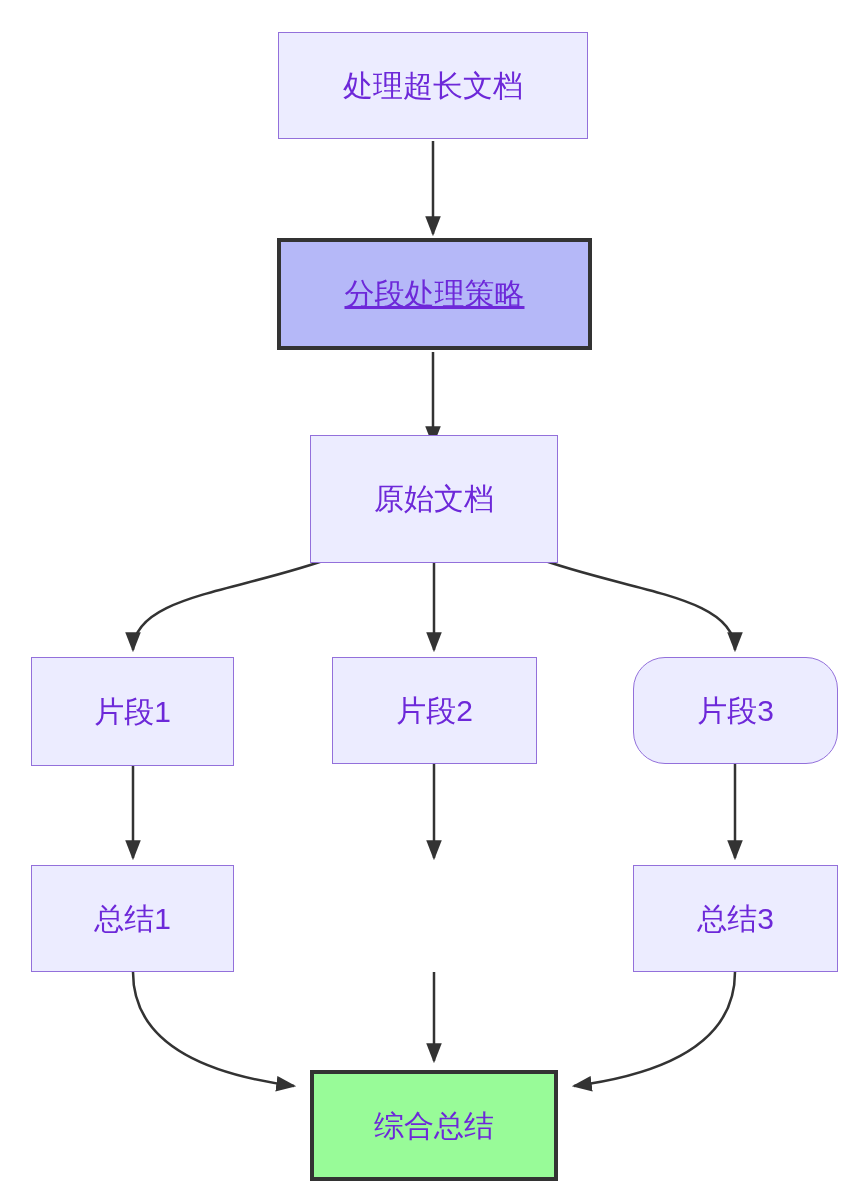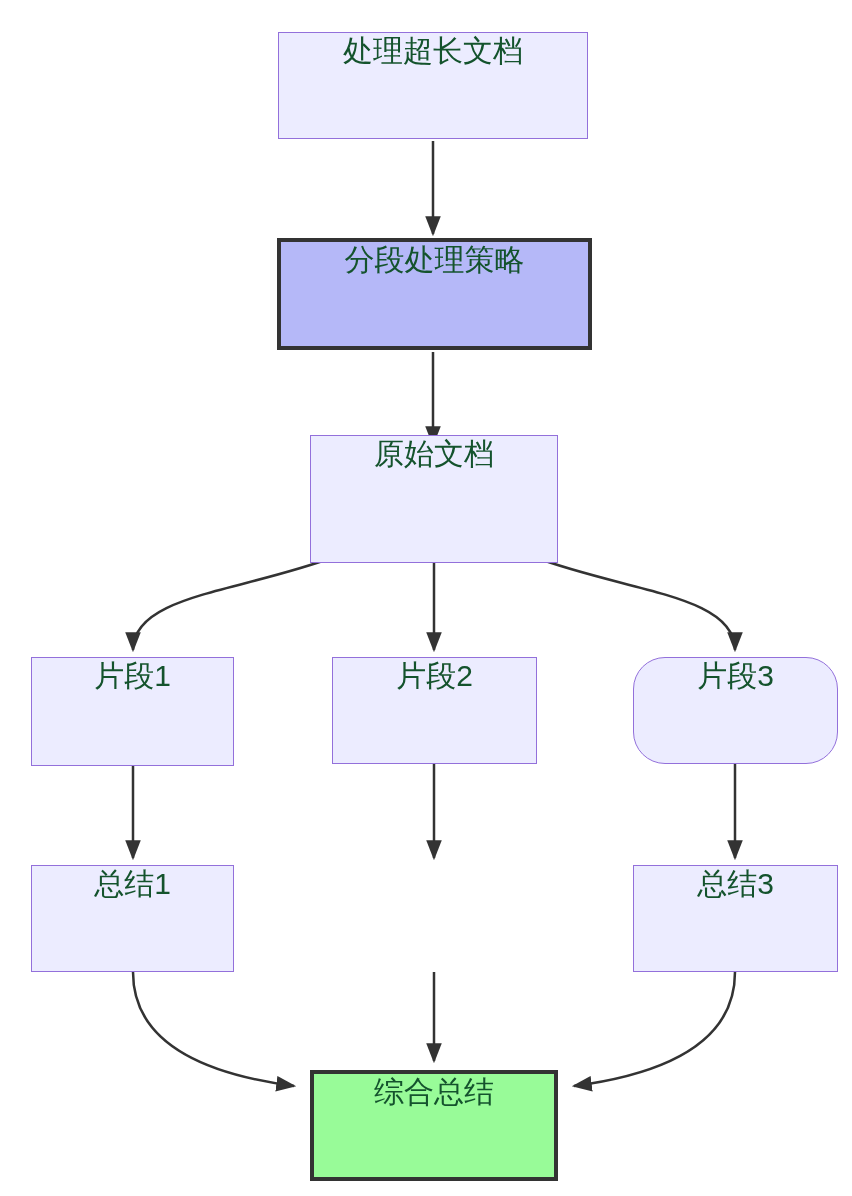--- a/index.html
+++ b/index.html
@@ -24,40 +24,40 @@
   }
   .edges-layer path.edge {
     fill: none;
     stroke: #333333;
     stroke-width: 2.5px;
   }
   .node {
     position: absolute;
     box-sizing: border-box;
     display: flex;
-    align-items: flex-start;
+    align-items: center;
     justify-content: center;
     background: #ECECFF;
     border: 1.5px solid #9370DB;
-    color: #14532d;
+    color: #6d28d9;
     font-size: 30px;
     line-height: 1.2;
     text-align: center;
     white-space: nowrap;
   }
   .node.emphasis {
     background: #b5b8f8;
     border: 4px solid #333333;
   }
   .node.final {
     background: #98FB98;
     border: 4px solid #333333;
   }
   #node-a  { left: 278px; top: 32px;   width: 310px; height: 107px; }
-  #node-b  { left: 277px; top: 238px;  width: 315px; height: 112px; }
+  #node-b  { left: 277px; top: 238px;  width: 315px; height: 112px; text-decoration: underline; }
   #node-c  { left: 310px; top: 435px;  width: 248px; height: 128px; }
   #node-d1 { left: 31px;  top: 657px;  width: 203px; height: 109px; }
   #node-d2 { left: 332px; top: 657px;  width: 205px; height: 107px; }
   #node-d3 { left: 633px; top: 657px;  width: 205px; height: 107px; border-radius: 32px; }
   #node-e1 { left: 31px;  top: 865px;  width: 203px; height: 107px; }
   #node-e2 { left: 332px; top: 865px;  width: 205px; height: 107px; }
   #node-e3 { left: 633px; top: 865px;  width: 205px; height: 107px; }
   #node-f  { left: 310px; top: 1070px; width: 248px; height: 111px; }
 </style>
 </head>

